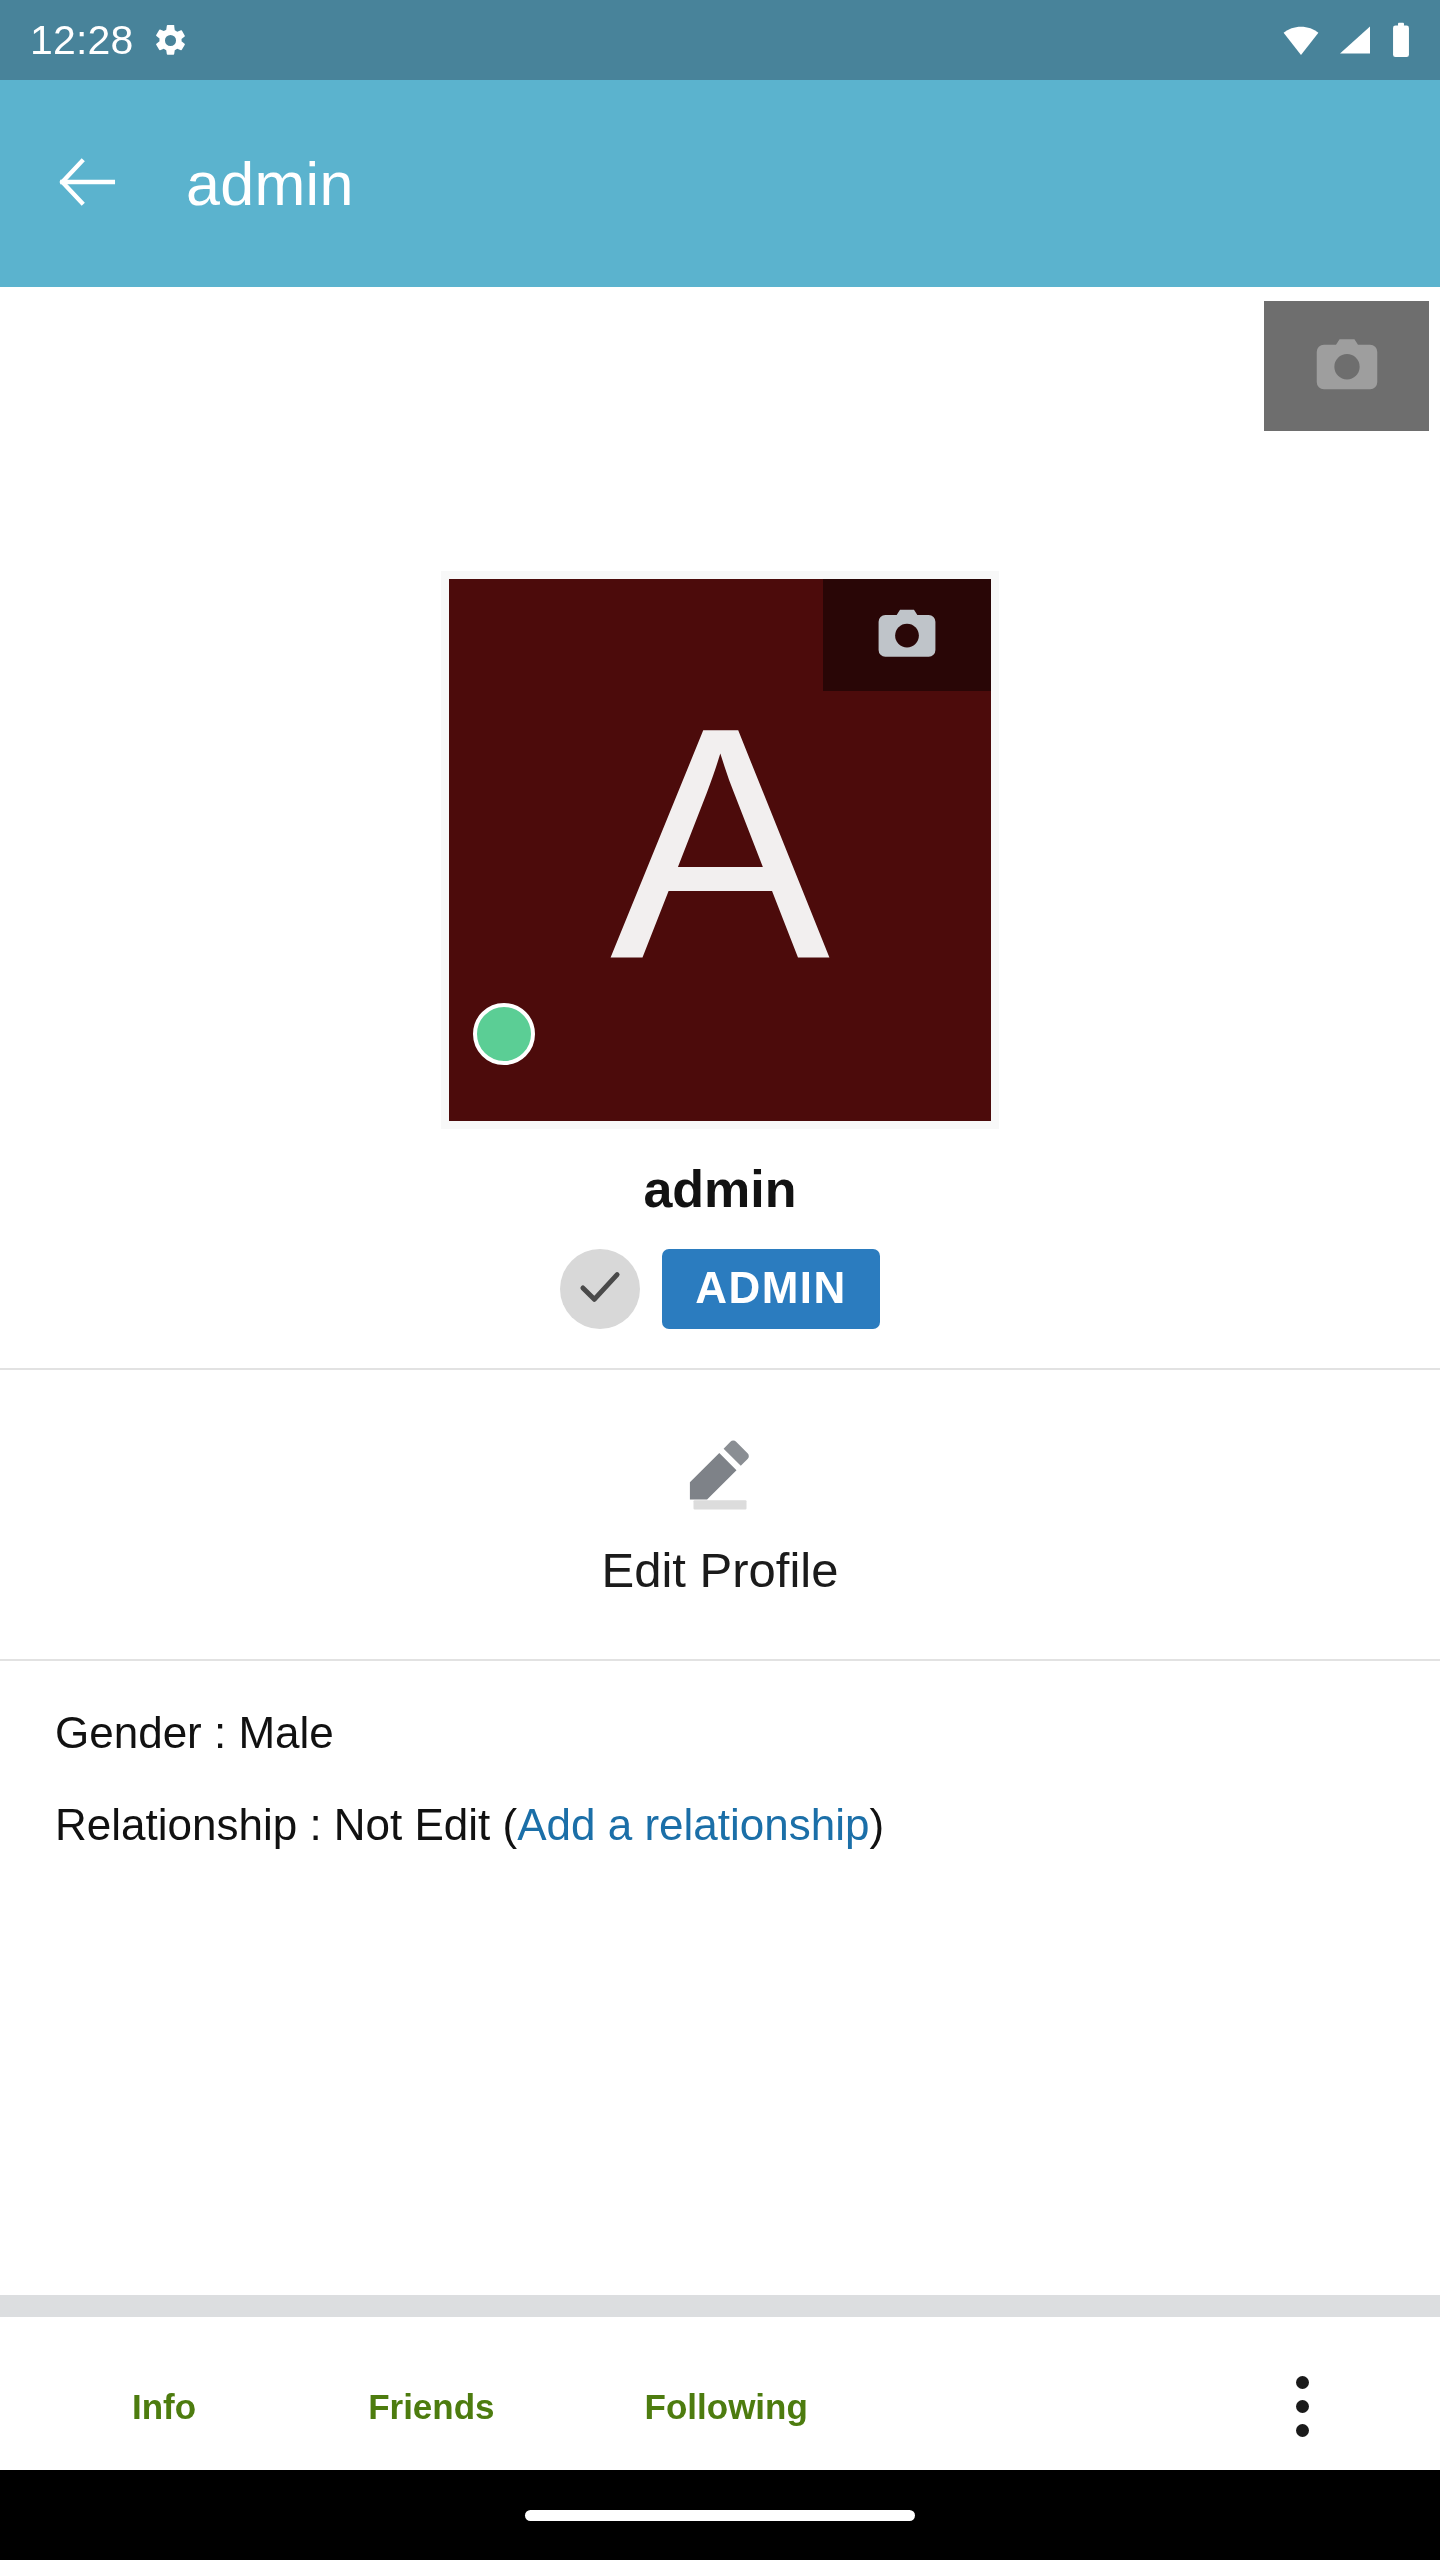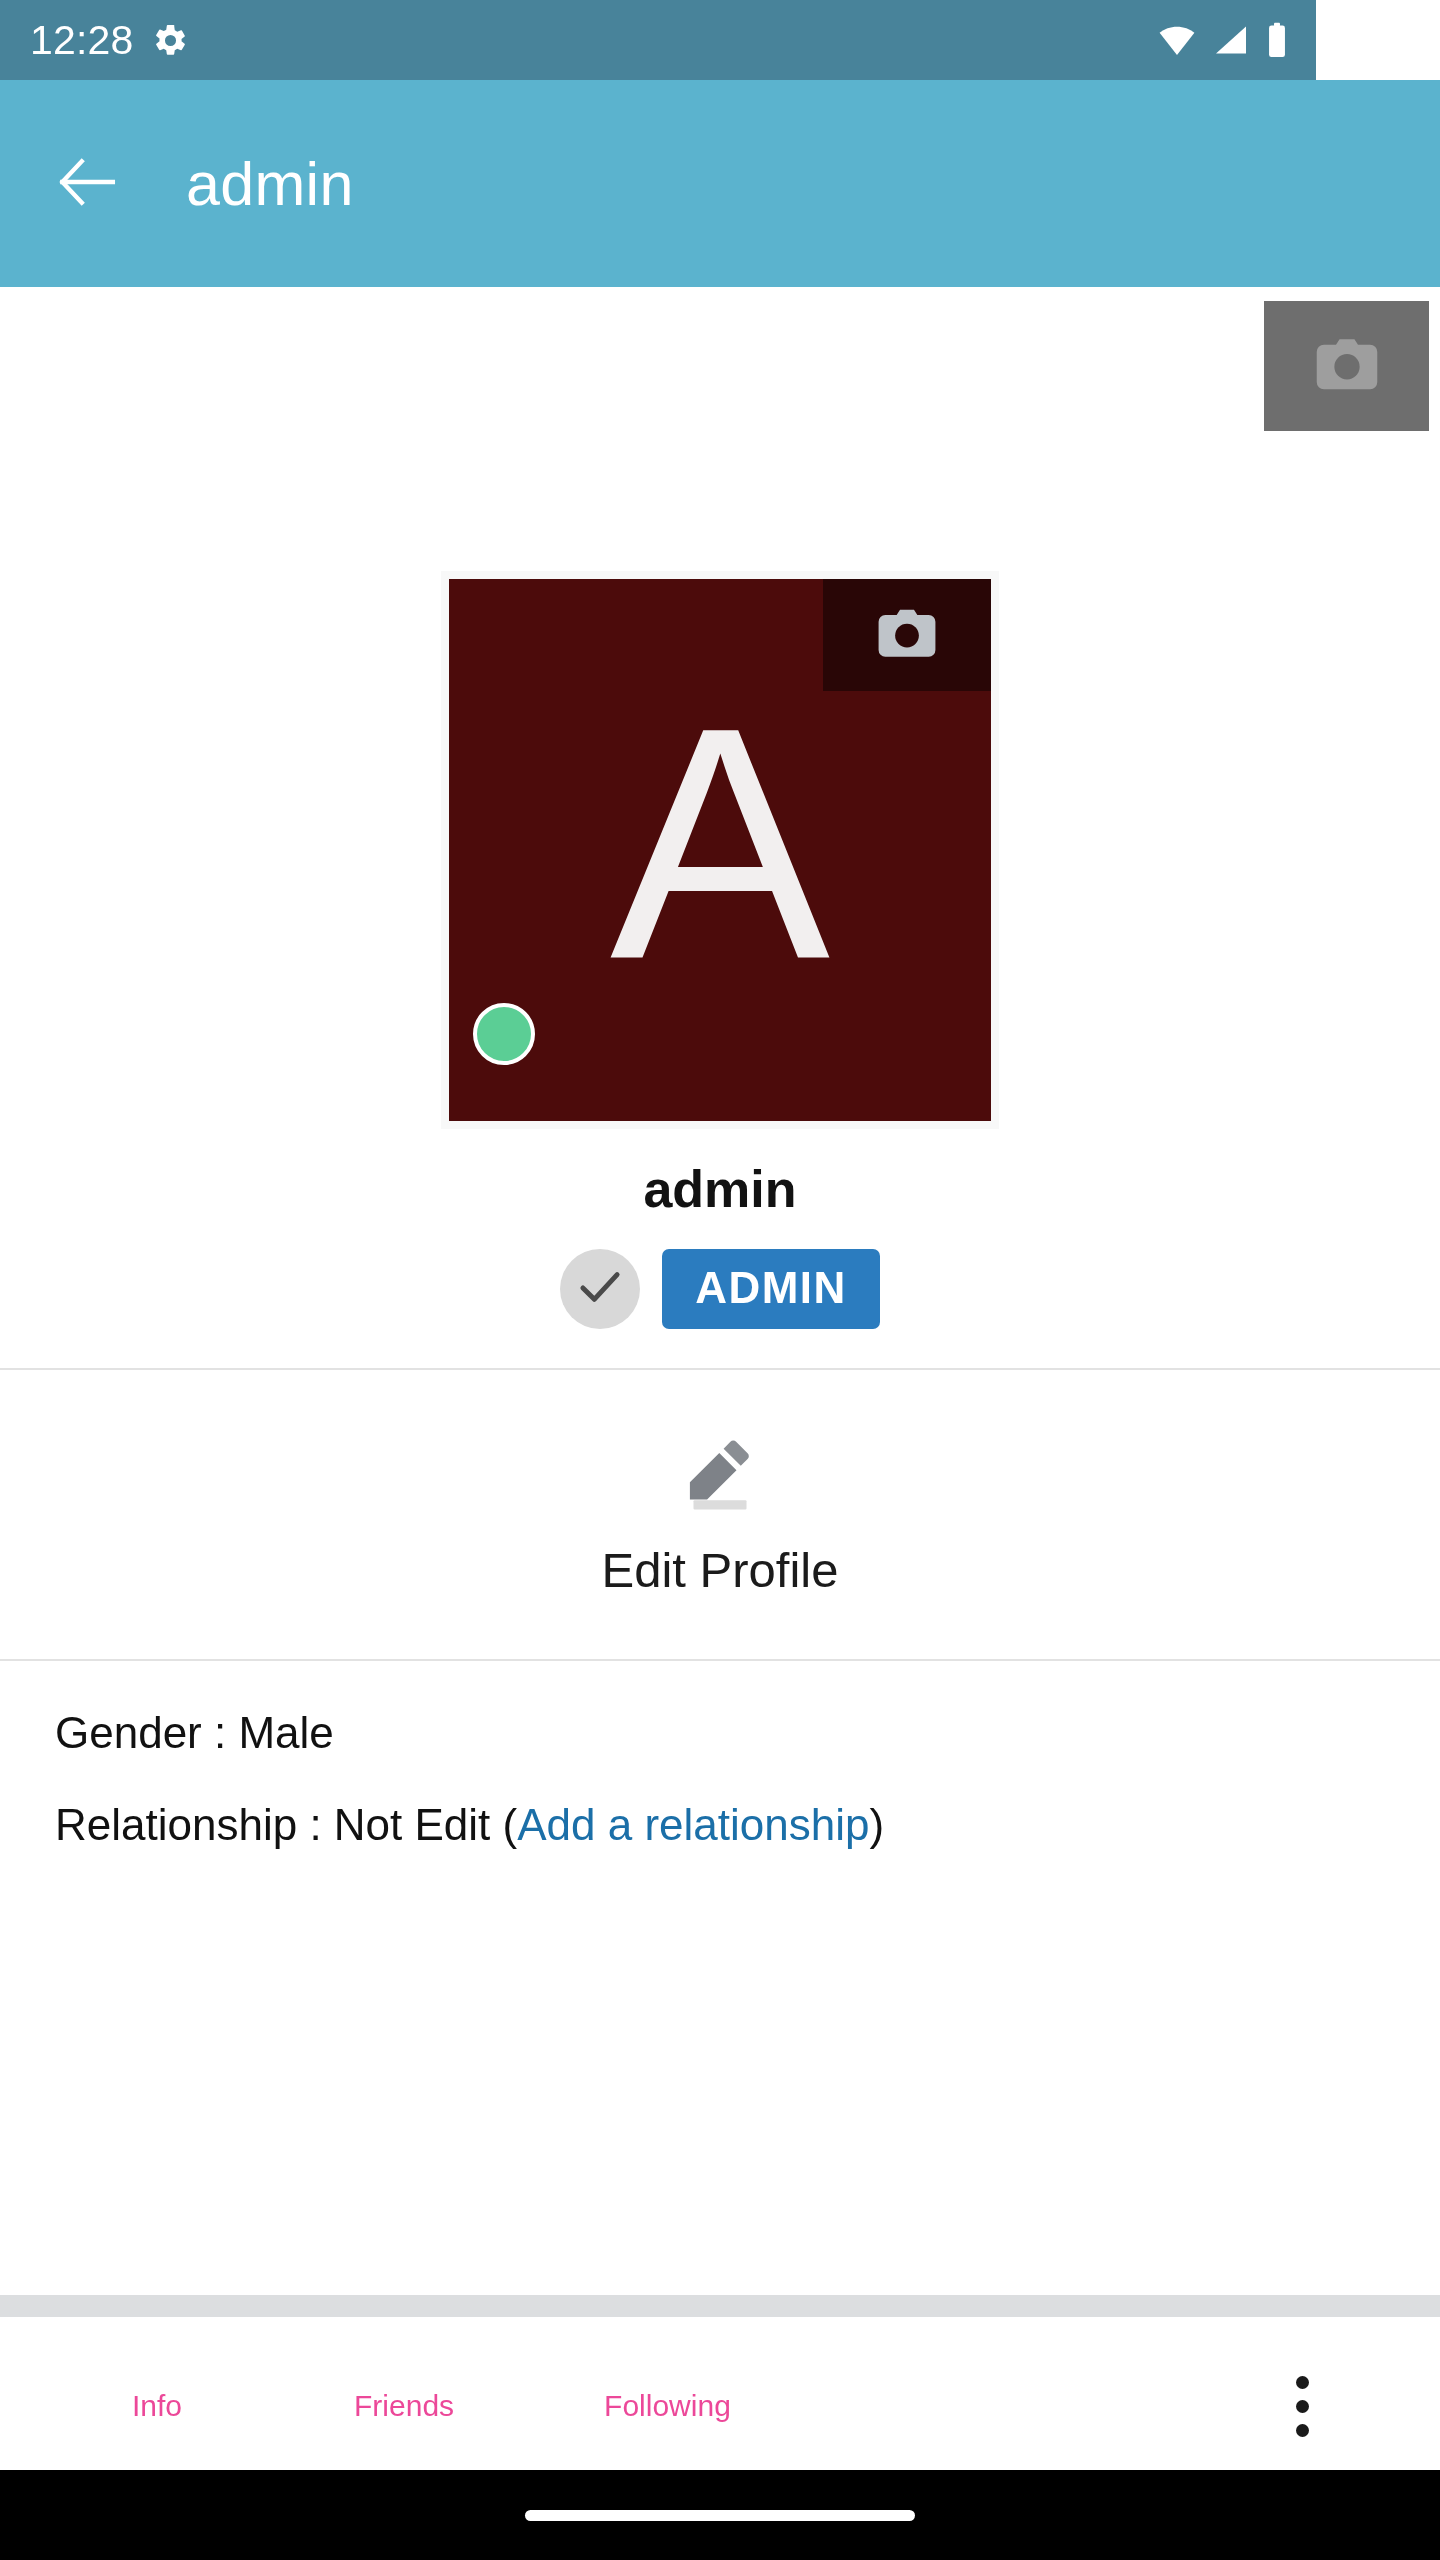--- a/index.html
+++ b/index.html
@@ -7,21 +7,21 @@
     width:1440px; height:2560px;
     background:#ffffff;
     font-family:"Liberation Sans", sans-serif;
     -webkit-font-smoothing:antialiased;
     overflow:hidden;
   }
   .phone { position:relative; width:1440px; height:2560px; background:#ffffff; }
 
   
   .statusbar {
-    position:absolute; top:0; left:0; width:1316px; height:80px;
+    position:absolute; top:0; left:0; width:1440px; height:80px;
     background:#48839A;
     display:flex; align-items:center;
     padding:0 28px 0 30px;
     color:#ffffff;
   }
   .sb-left { display:flex; align-items:center; gap:18px; }
   .sb-clock { font-size:41px; letter-spacing:.2px; color:#fff; line-height:1; }
   .sb-right { margin-left:auto; display:flex; align-items:center; gap:17px; }
   .gear-ico { width:37px; height:37px; display:block; }
   .wifi-ico { width:38px; height:30px; display:block; }
@@ -135,21 +135,21 @@
   .band { position:absolute; left:0; width:1440px; background:#DCDEE0; }
   .band-1 { top:2008px; height:22px; }
   .band-2 { top:2208px; height:22px; }
 
   
   .tabbar {
     position:absolute; top:2030px; left:0; width:1440px; height:178px;
     background:#ffffff; display:flex; align-items:center;
   }
   .tab {
-    font-size:30px; font-weight:400; color:#ec4899; cursor:pointer; line-height:1;
+    font-size:35px; font-weight:700; color:#4d7c0f; cursor:pointer; line-height:1;
   }
   .tab-info { margin-left:132px; }
   .tab-friends { margin-left:172px; }
   .tab-following { margin-left:150px; }
   .tab-more {
     margin-left:auto; margin-right:112px;
     width:52px; height:86px;
     display:flex; flex-direction:column; align-items:center; justify-content:center; gap:11px;
     cursor:pointer;
   }

